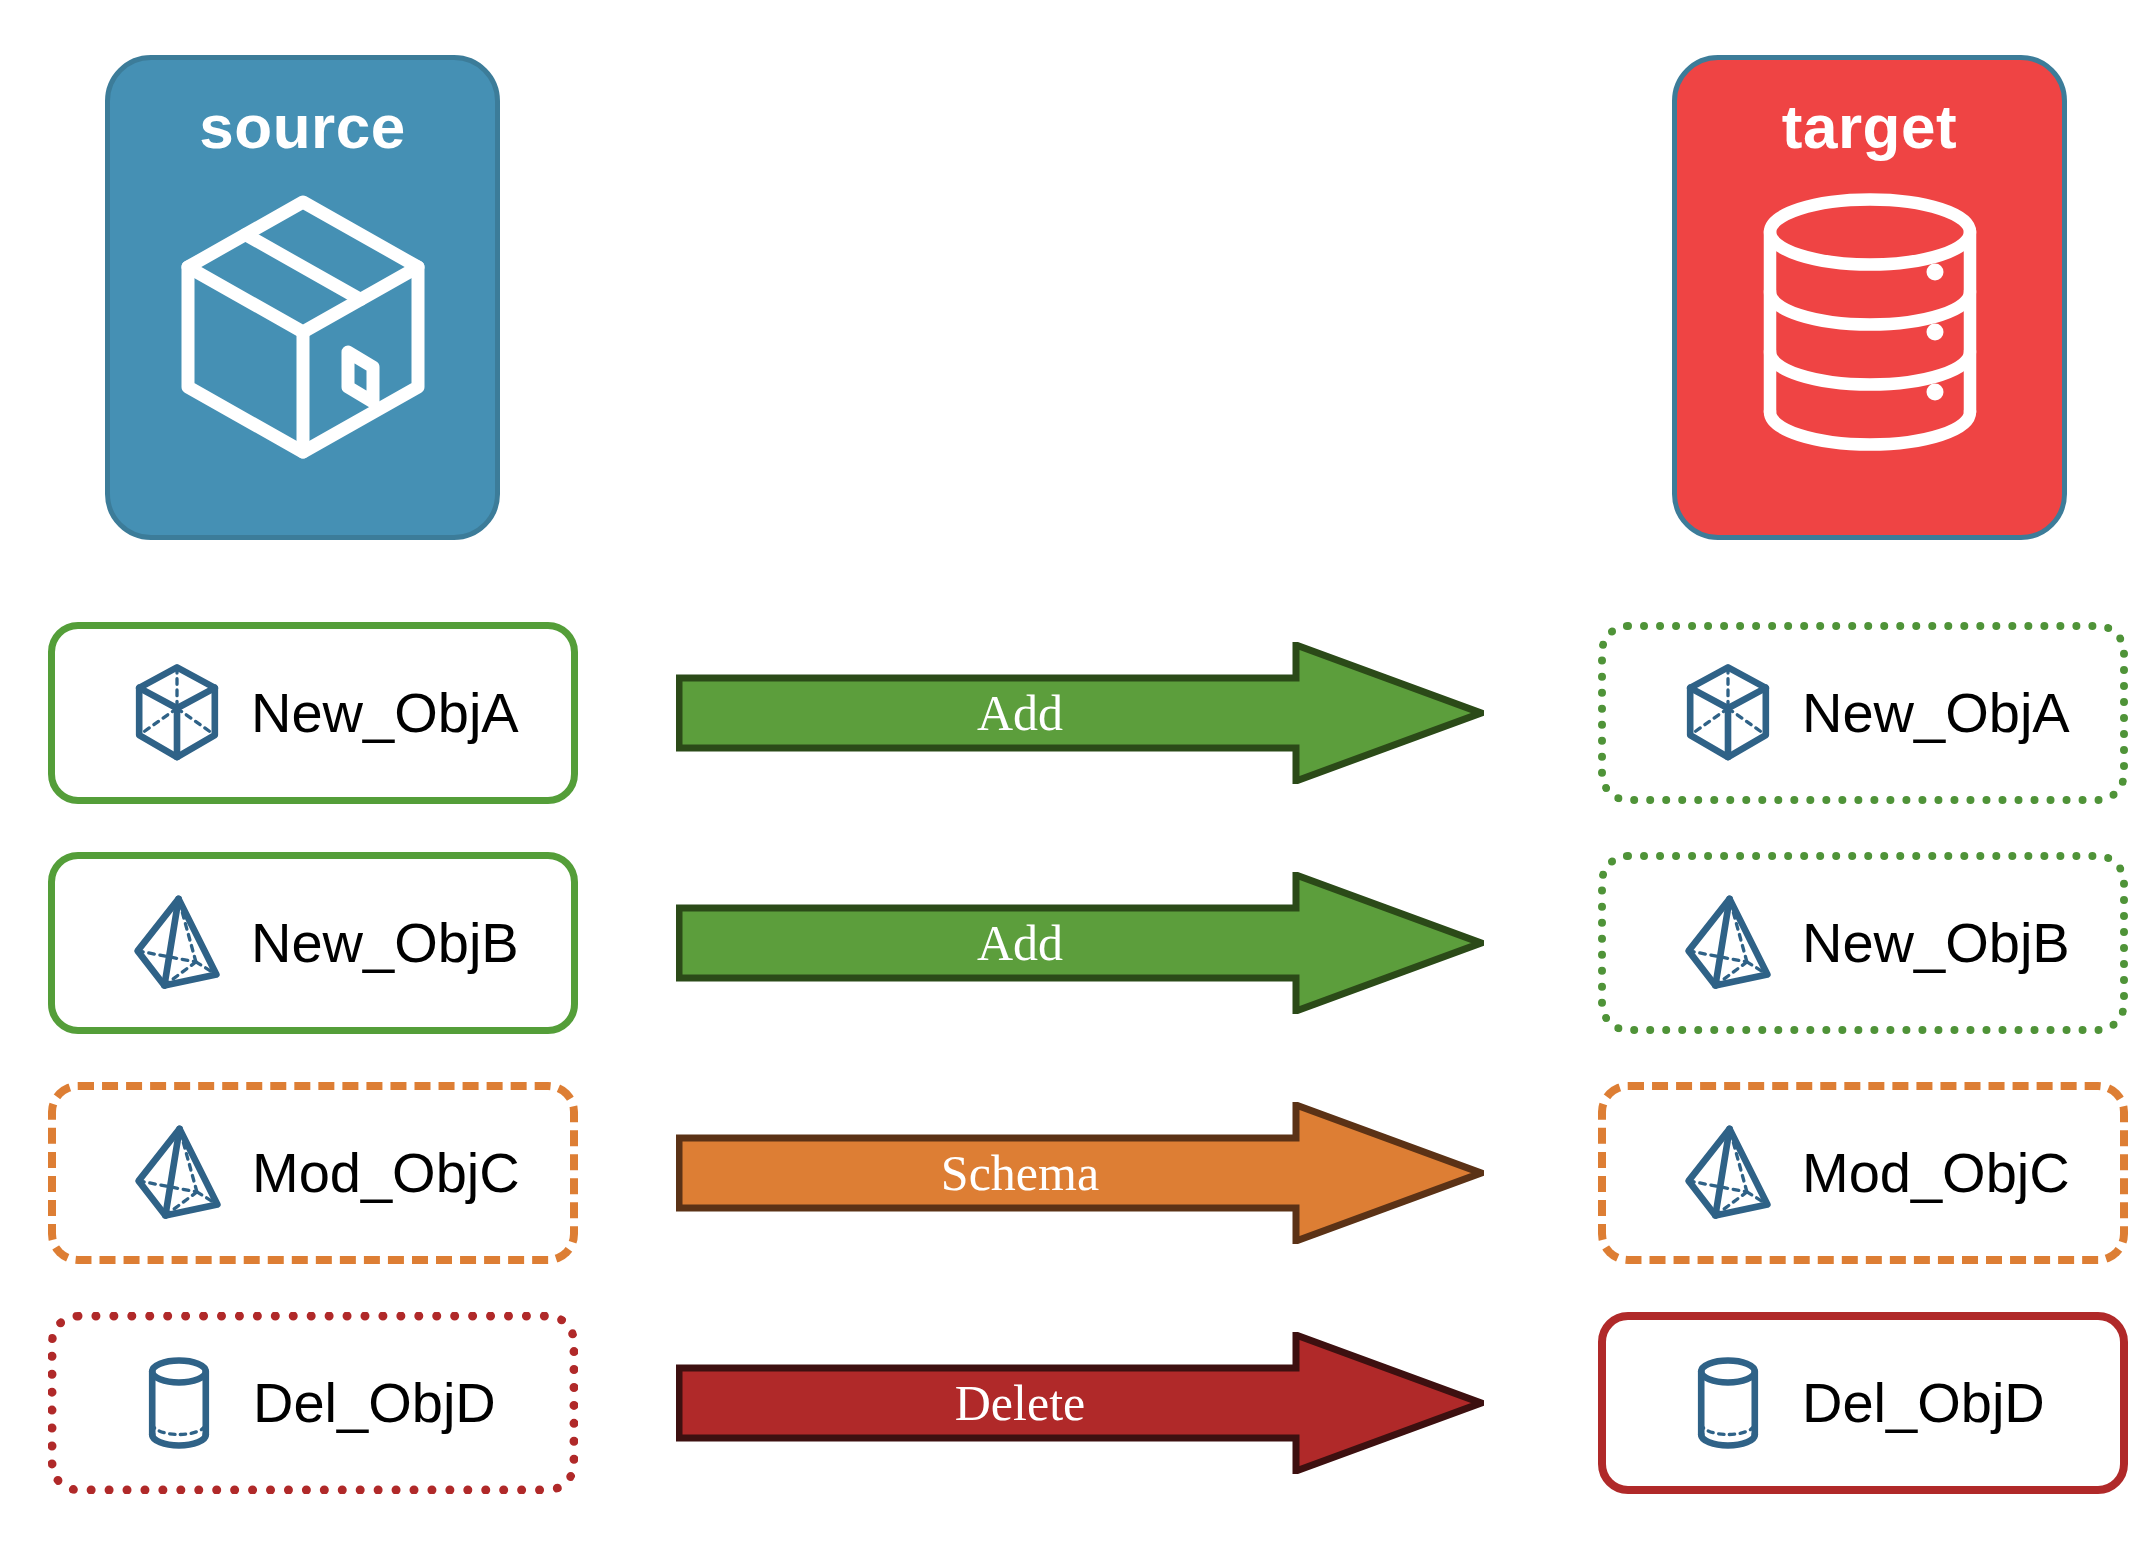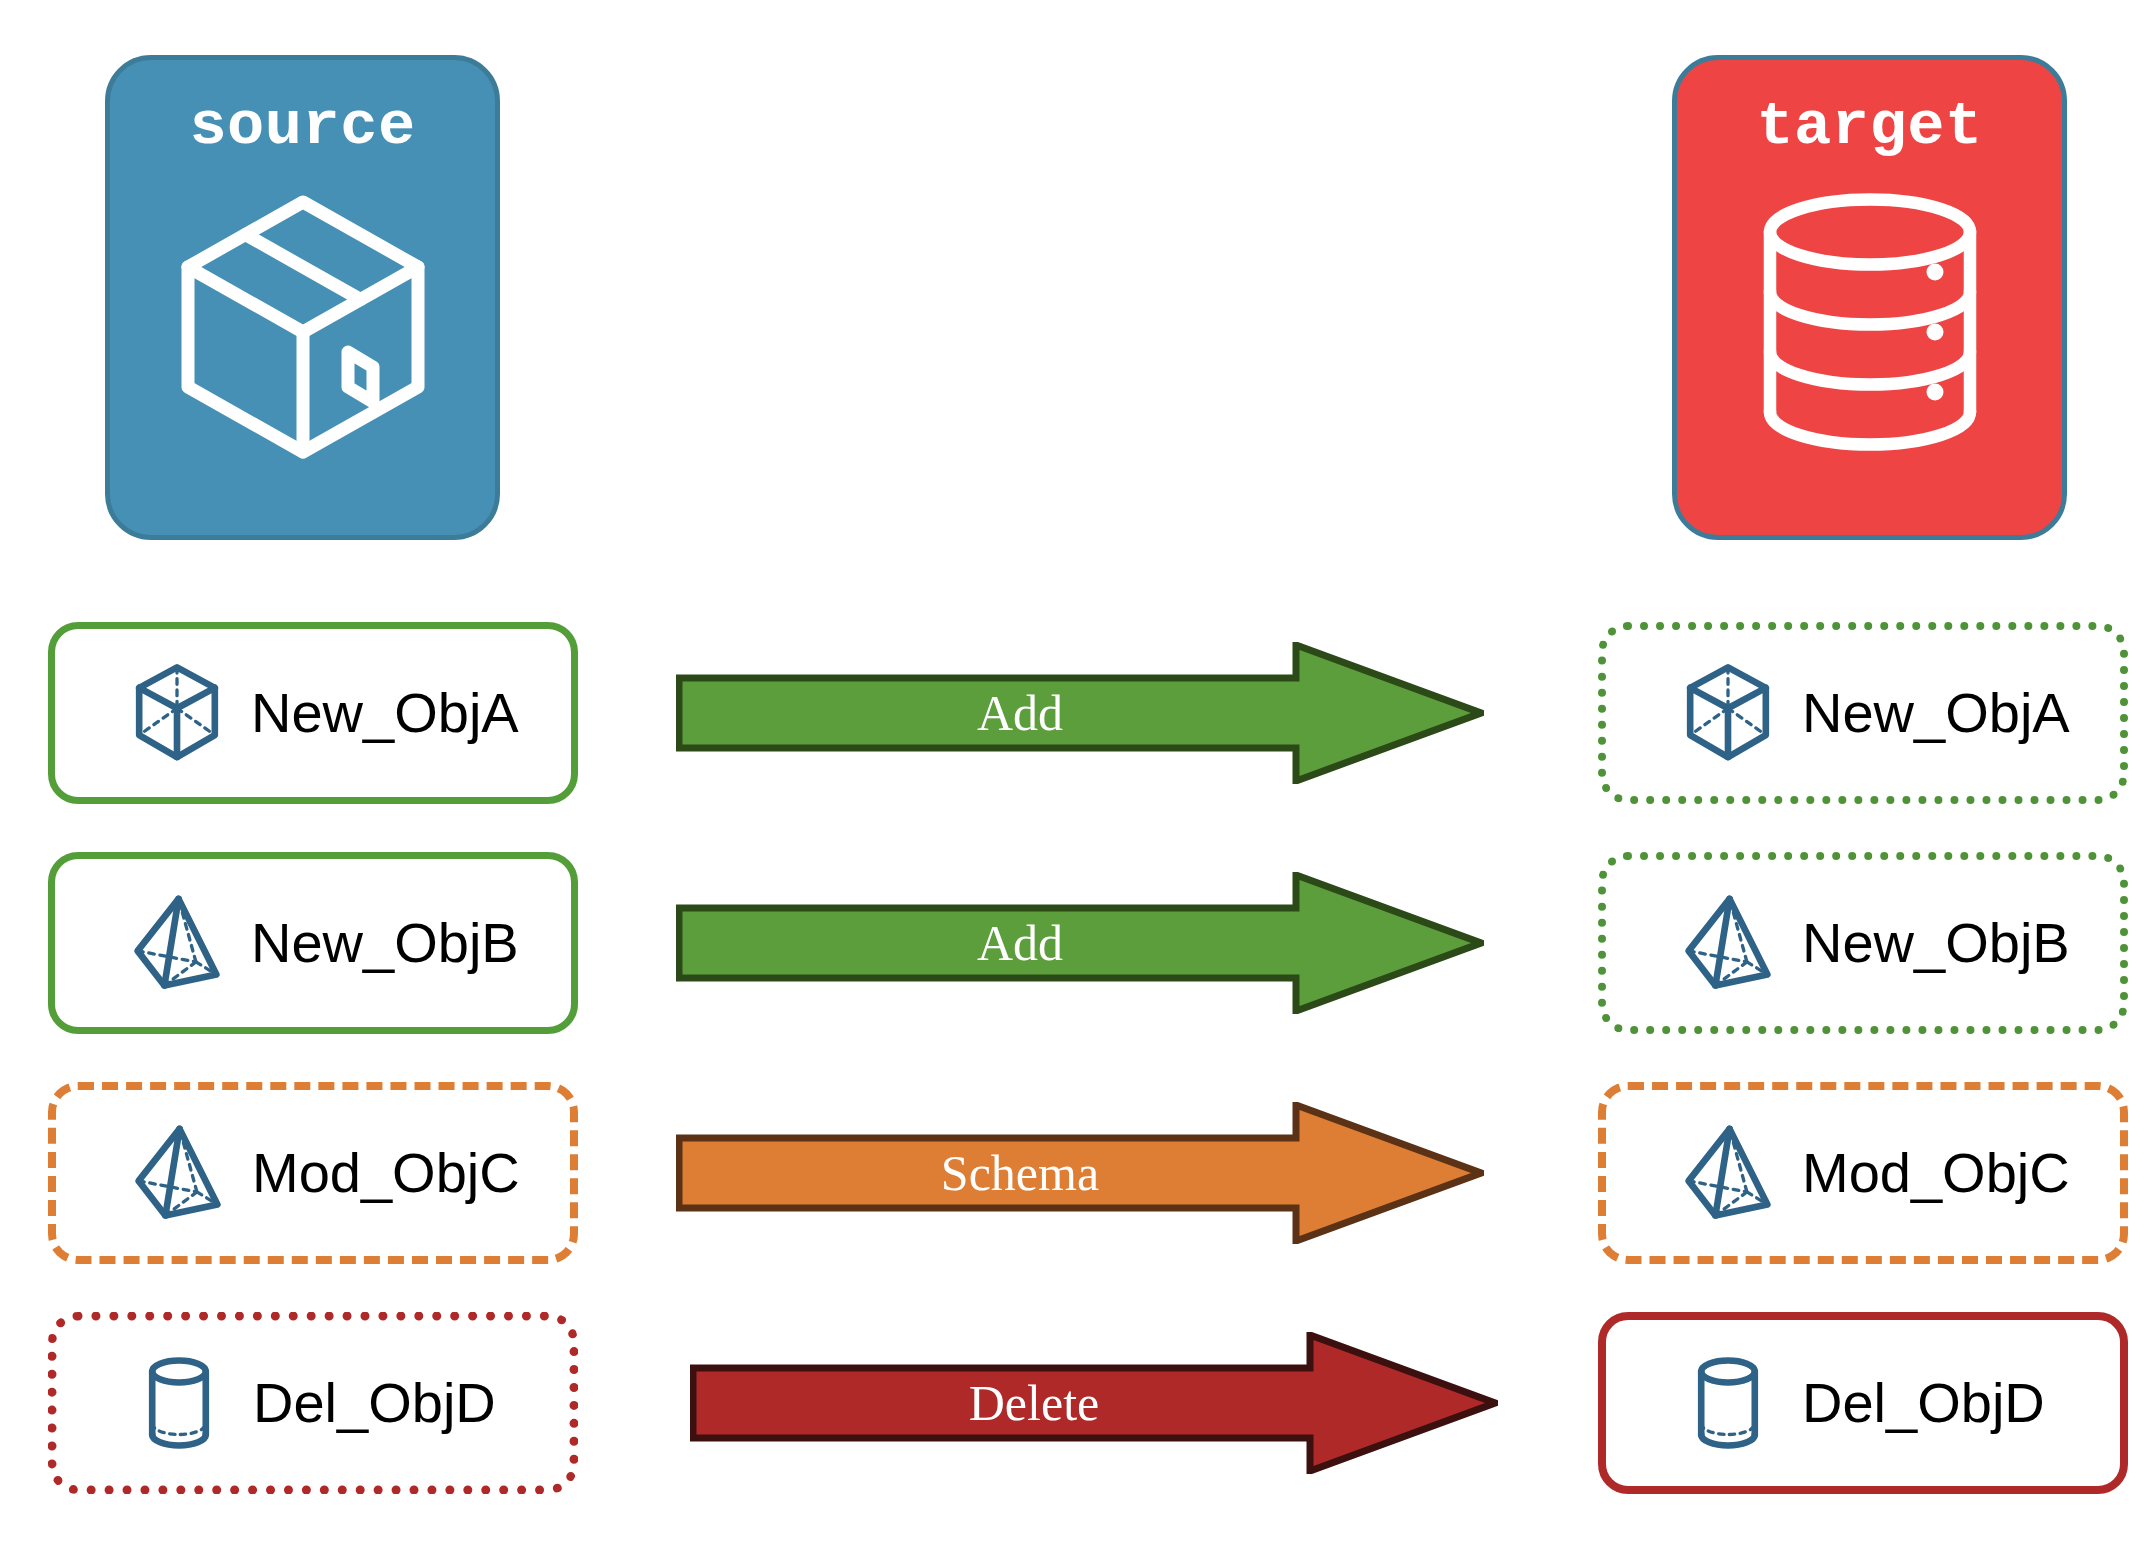--- a/index.html
+++ b/index.html
@@ -29,21 +29,20 @@
     align-items: center;
     justify-content: flex-start;
   }
   .endpoint-title {
     font-size: 62px;
     font-weight: bold;
     color: #ffffff;
     letter-spacing: 0.5px;
     margin-top: 36px;
     line-height: 1;
-    font-family: Liberation Mono, monospace;
   }
   .endpoint-graphic {
     margin-top: 14px;
   }
 
   
   .compare-arrow {
     position: absolute;
     display: flex;
     align-items: center;
@@ -275,21 +274,21 @@
         <path d="M13 13 L13 53"></path>
         <path d="M47 13 L47 53"></path>
         <ellipse cx="30" cy="13" rx="17" ry="7"></ellipse>
         <path d="M13 53 a17 7 0 0 0 34 0"></path>
         <path d="M13 46 a17 7 0 0 0 34 0" stroke-width="2.1" stroke-dasharray="3.4 3.4"></path>
       </svg>
     </span>
     <span class="obj-label">Del_ObjD</span>
   </div>
 
-  <div class="action-arrow" id="act-arrow-3" style="left: 690px; top: 1332px; width: 808px; height: 142px;">
+  <div class="action-arrow" id="act-arrow-3" style="left: 676px; top: 1332px; width: 808px; height: 142px;">
     <svg viewBox="0 0 808 142" preserveAspectRatio="none">
       <polygon points="3,36 620,36 620,3 805,71 620,139 620,106 3,106" fill="#b02929" stroke="#3d1010" stroke-width="7" stroke-linejoin="miter"></polygon>
     </svg>
     <span class="action-arrow-label" style="color: rgb(255, 255, 255);">Delete</span>
   </div>
 
   <div class="obj-box" id="tgt-box-3" style="left: 1598px; top: 1312px; width: 530px; height: 182px; border: 8px solid rgb(176, 41, 41);">
     <span class="obj-icon">
       <svg width="96" height="104" viewBox="0 0 60 66" fill="none" stroke="#2f6287" stroke-width="4.2" stroke-linejoin="round" stroke-linecap="round">
         <path d="M13 13 L13 53"></path>

